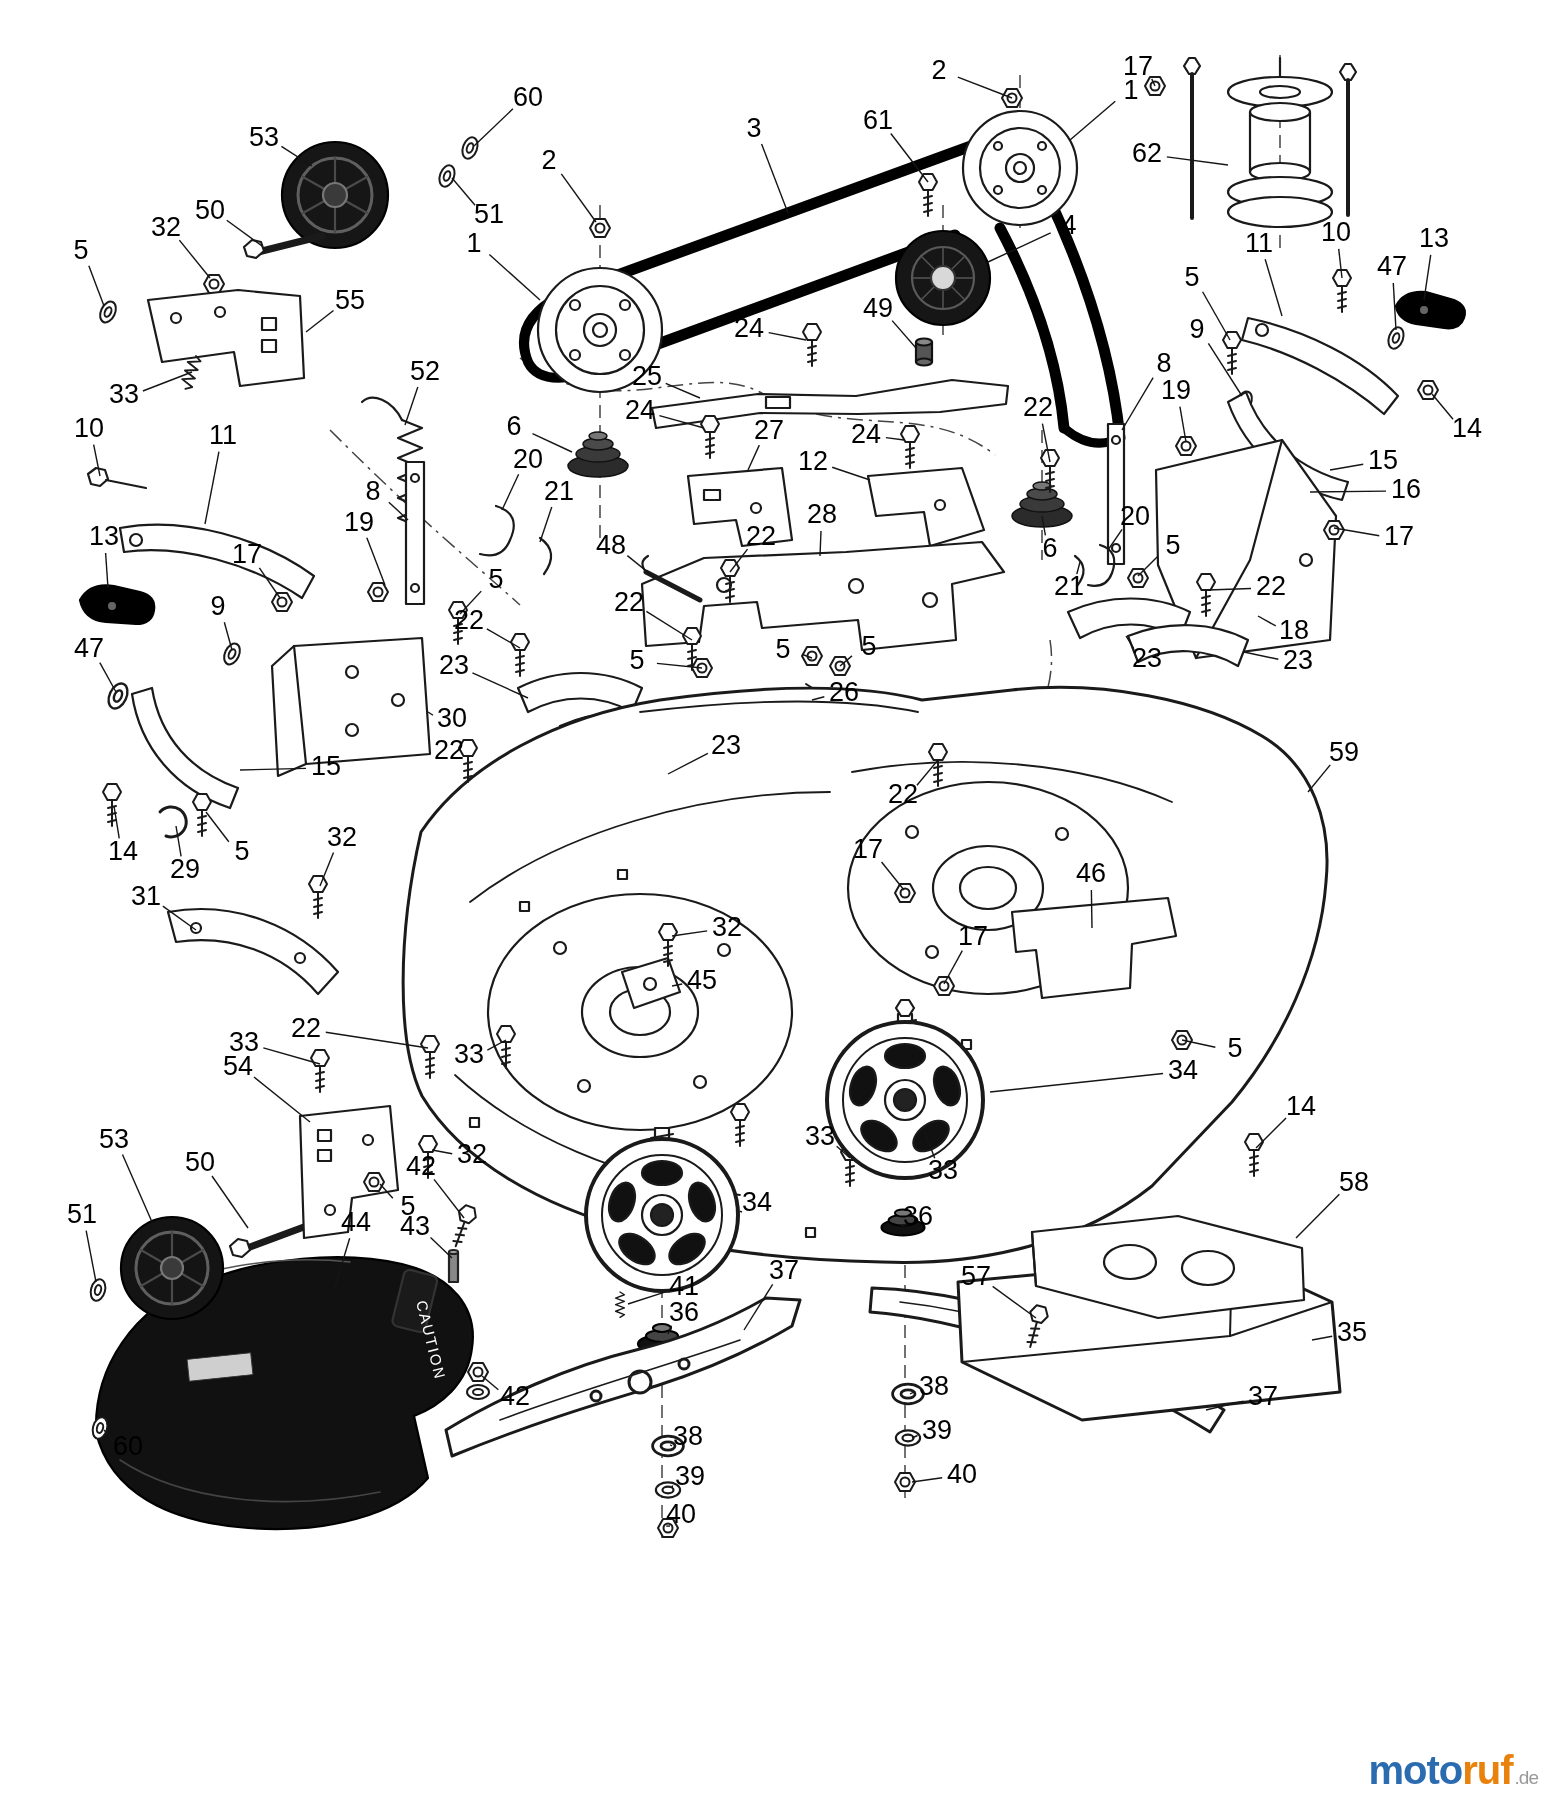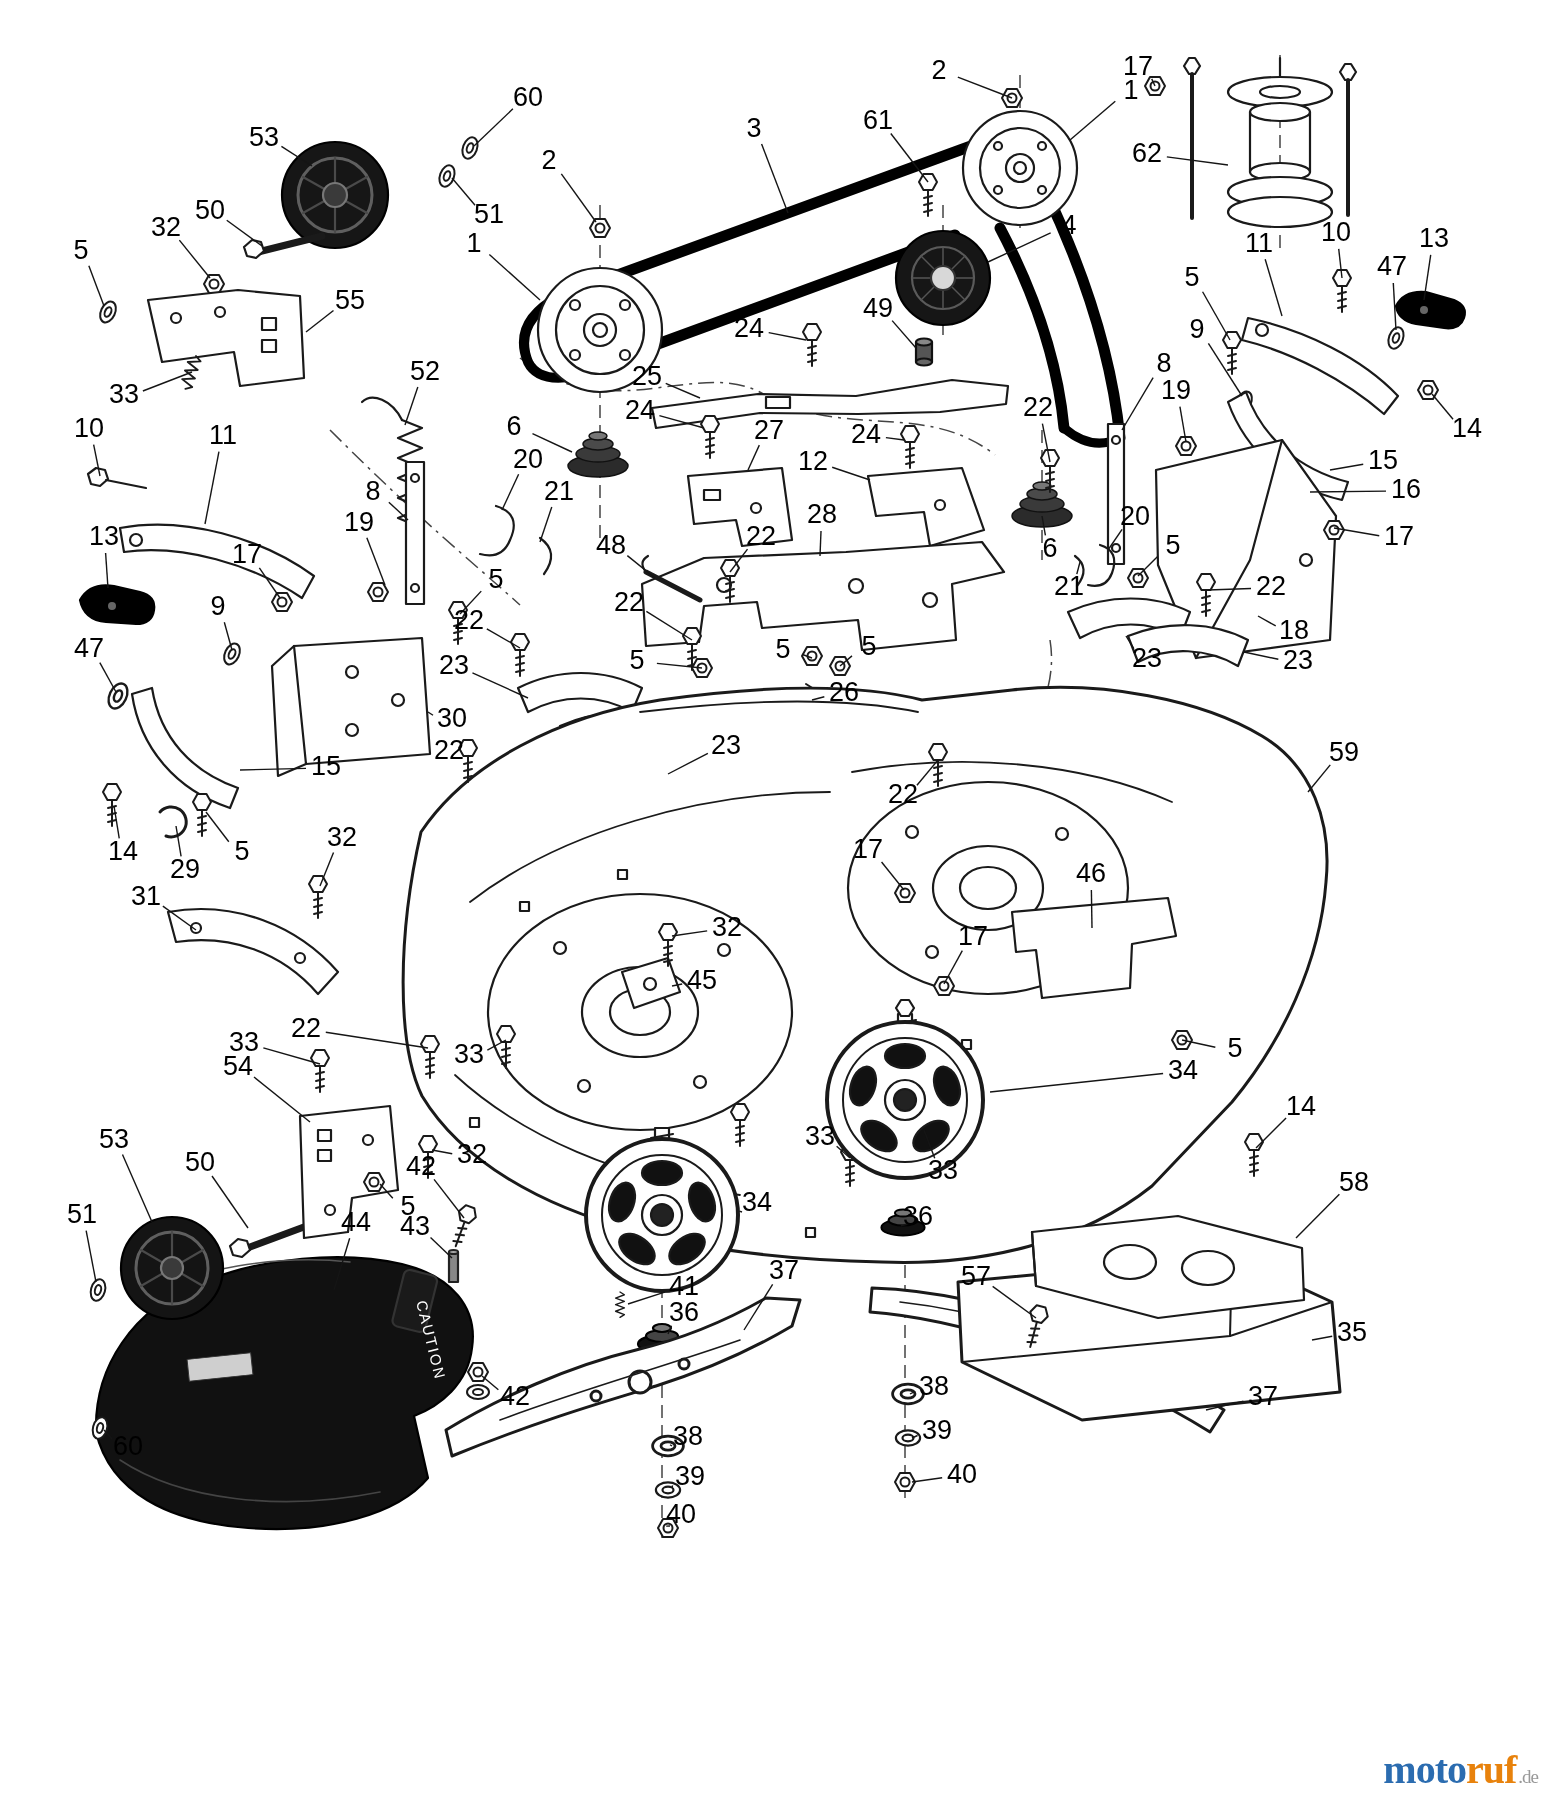--- a/index.html
+++ b/index.html
@@ -2,21 +2,21 @@
 <html><head>
 <meta charset="utf-8">
 <style>
   html,body{margin:0;padding:0;background:#fff;}
   .stage{position:relative;width:1554px;height:1800px;background:#fff;overflow:hidden;
          font-family:"Liberation Sans",sans-serif;}
   .stage > svg{position:absolute;left:0;top:0;}
   #callouts text{font-family:"Liberation Sans",sans-serif;font-size:27px;fill:#000;
                  text-anchor:middle;dominant-baseline:middle;}
   #leaders line{stroke:#151515;stroke-width:1.4;}
-  .logo{position:absolute;right:16px;bottom:10px;font-family:Liberation Serif, serif;
+  .logo{position:absolute;right:16px;bottom:10px;font-family:Liberation Sans, sans-serif;
         font-weight:bold;font-size:40px;letter-spacing:-1px;line-height:1;}
   .logo .suffix{font-size:19px;font-weight:normal;margin-left:2px;}
 </style>
 </head>
 <body>
 
 <div class="stage">
 <svg id="diagram-svg" width="1554" height="1800" viewBox="0 0 1554 1800">
   <defs>
     <g id="sym-bolt" stroke="#1a1a1a" stroke-width="2">

